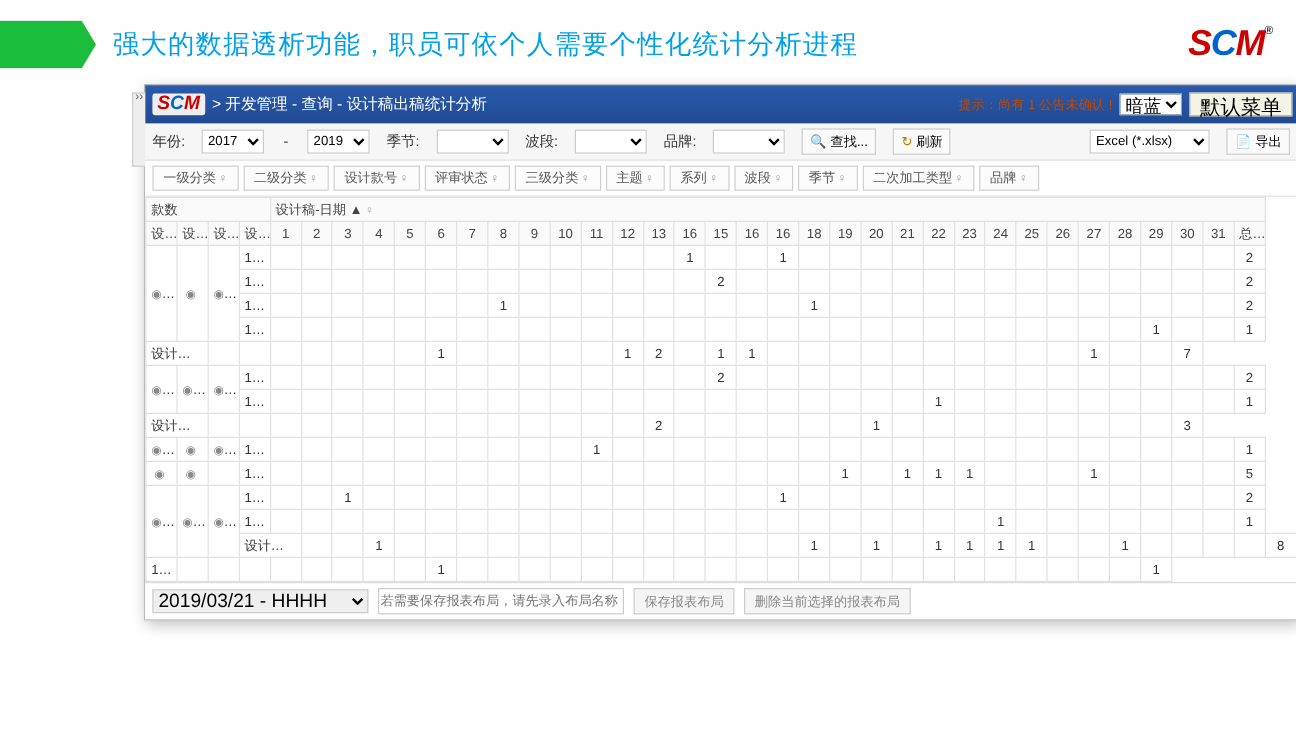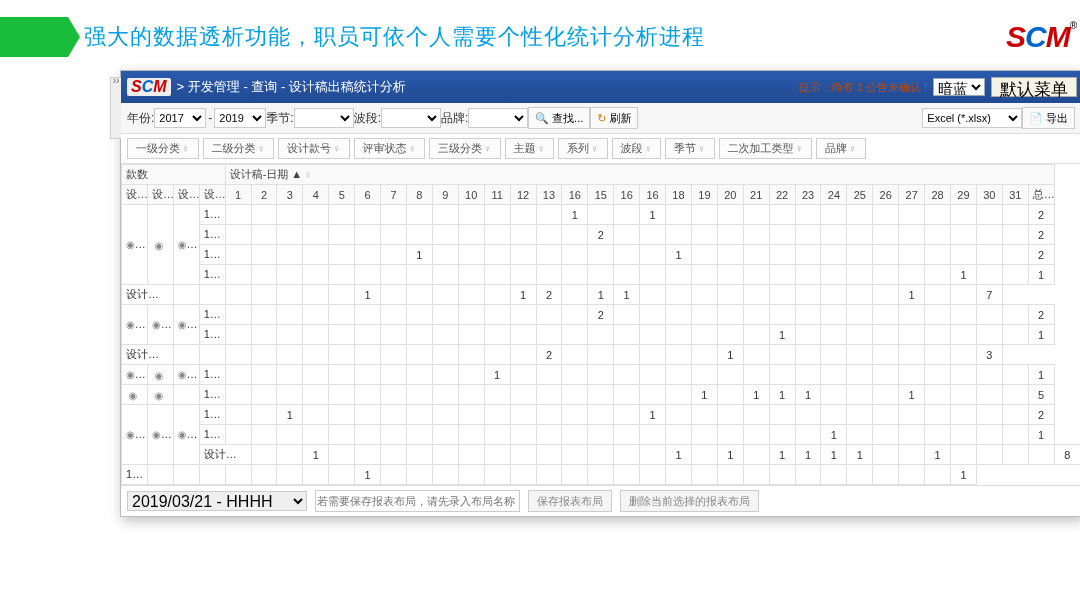--- a/index.html
+++ b/index.html
@@ -22,26 +22,26 @@
 .green-chevron {
   width: 80px;
   height: 40px;
   background: #1abc3c;
   clip-path: polygon(0 0, 85% 0, 100% 50%, 85% 100%, 0 100%);
 }
 .slide-title {
   font-size: 22px;
   color: #00a0e9;
   font-weight: 500;
-  margin-left: 4px;
+  margin-left: 14px;
   letter-spacing: 1px;
 }
 .scm-logo {
   margin-left: auto;
-  margin-right: 4px;
+  margin-right: 20px;
   font-family: Arial, sans-serif;
   font-weight: 900;
   font-style: italic;
   font-size: 30px;
   letter-spacing: -1px;
   position: relative;
 }
 .scm-logo .s { color: #c00; }
 .scm-logo .c { color: #06c; }
 .scm-logo .m { color: #c00; }
@@ -118,21 +118,21 @@
   font-size: 17px;
   padding: 0 8px;
   margin-right: 4px;
 }
 .toolbar {
   background: #f6f6f6;
   border-bottom: 1px solid #ddd;
   padding: 4px 6px;
   display: flex;
   align-items: center;
-  gap: 0;
+  gap: 14px;
   font-size: 12px;
 }
 .toolbar label { color: #333; }
 .sel {
   border: 1px solid #ccc;
   background: #fff;
   height: 20px;
   font-size: 11px;
 }
 .yr { width: 52px; }

